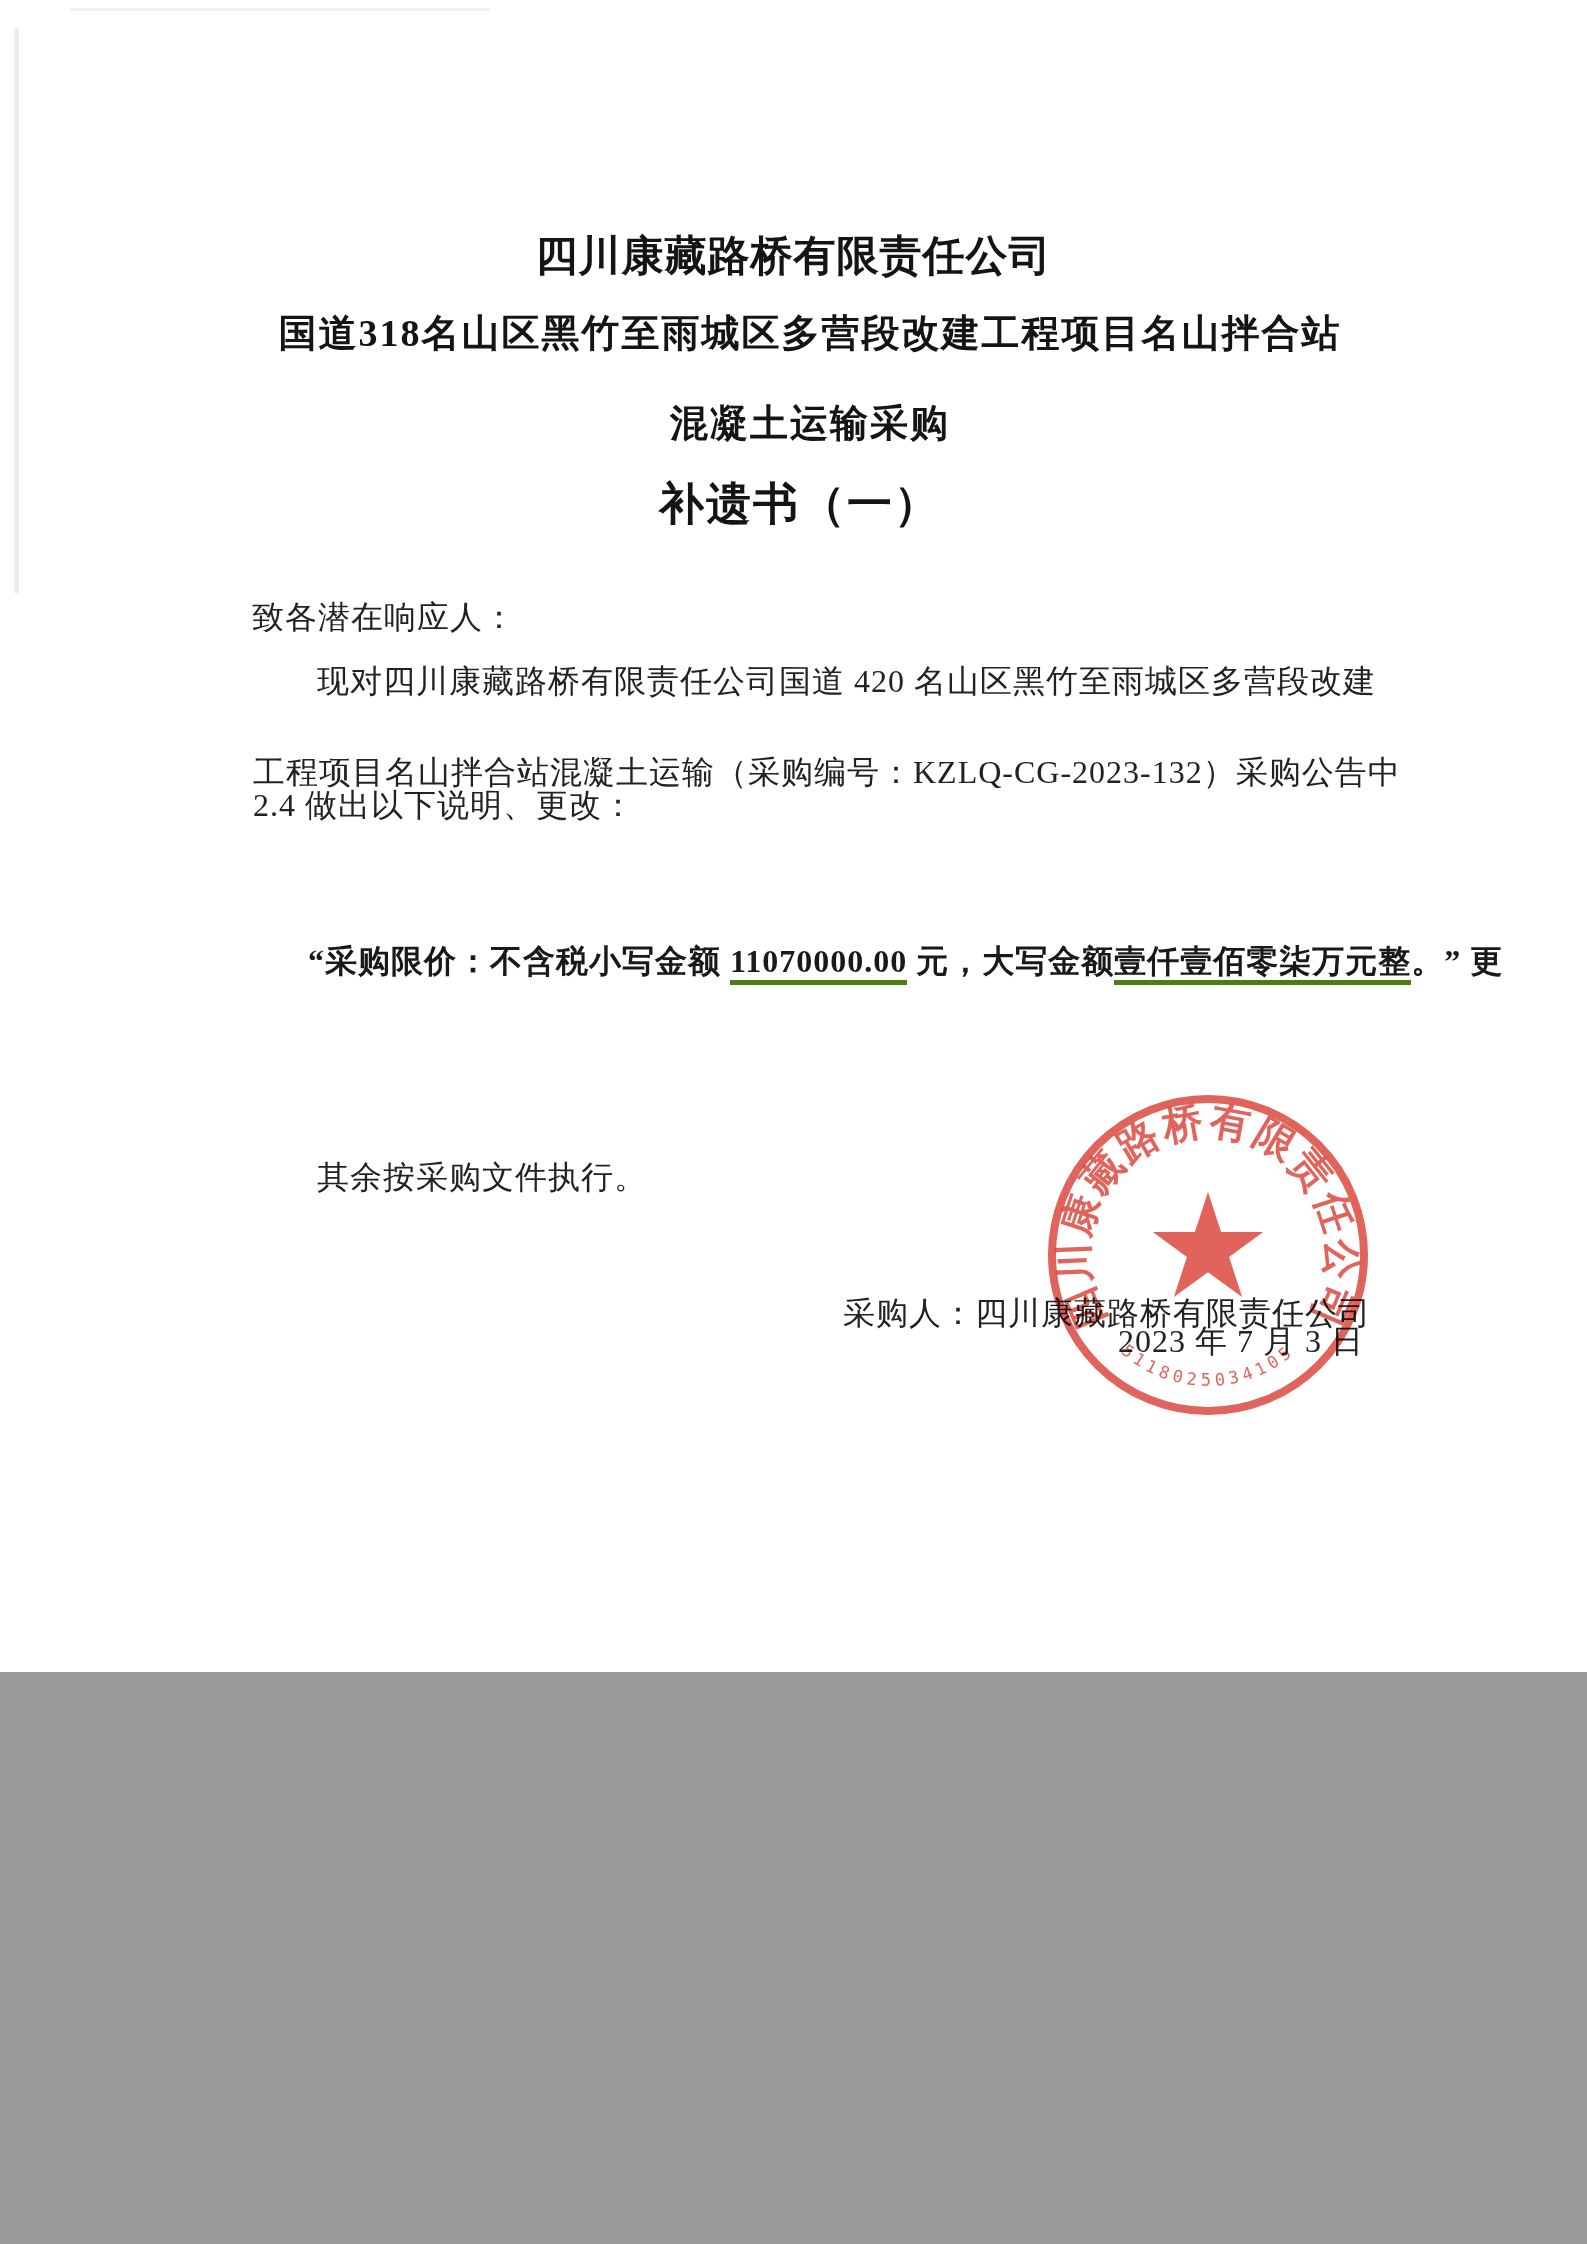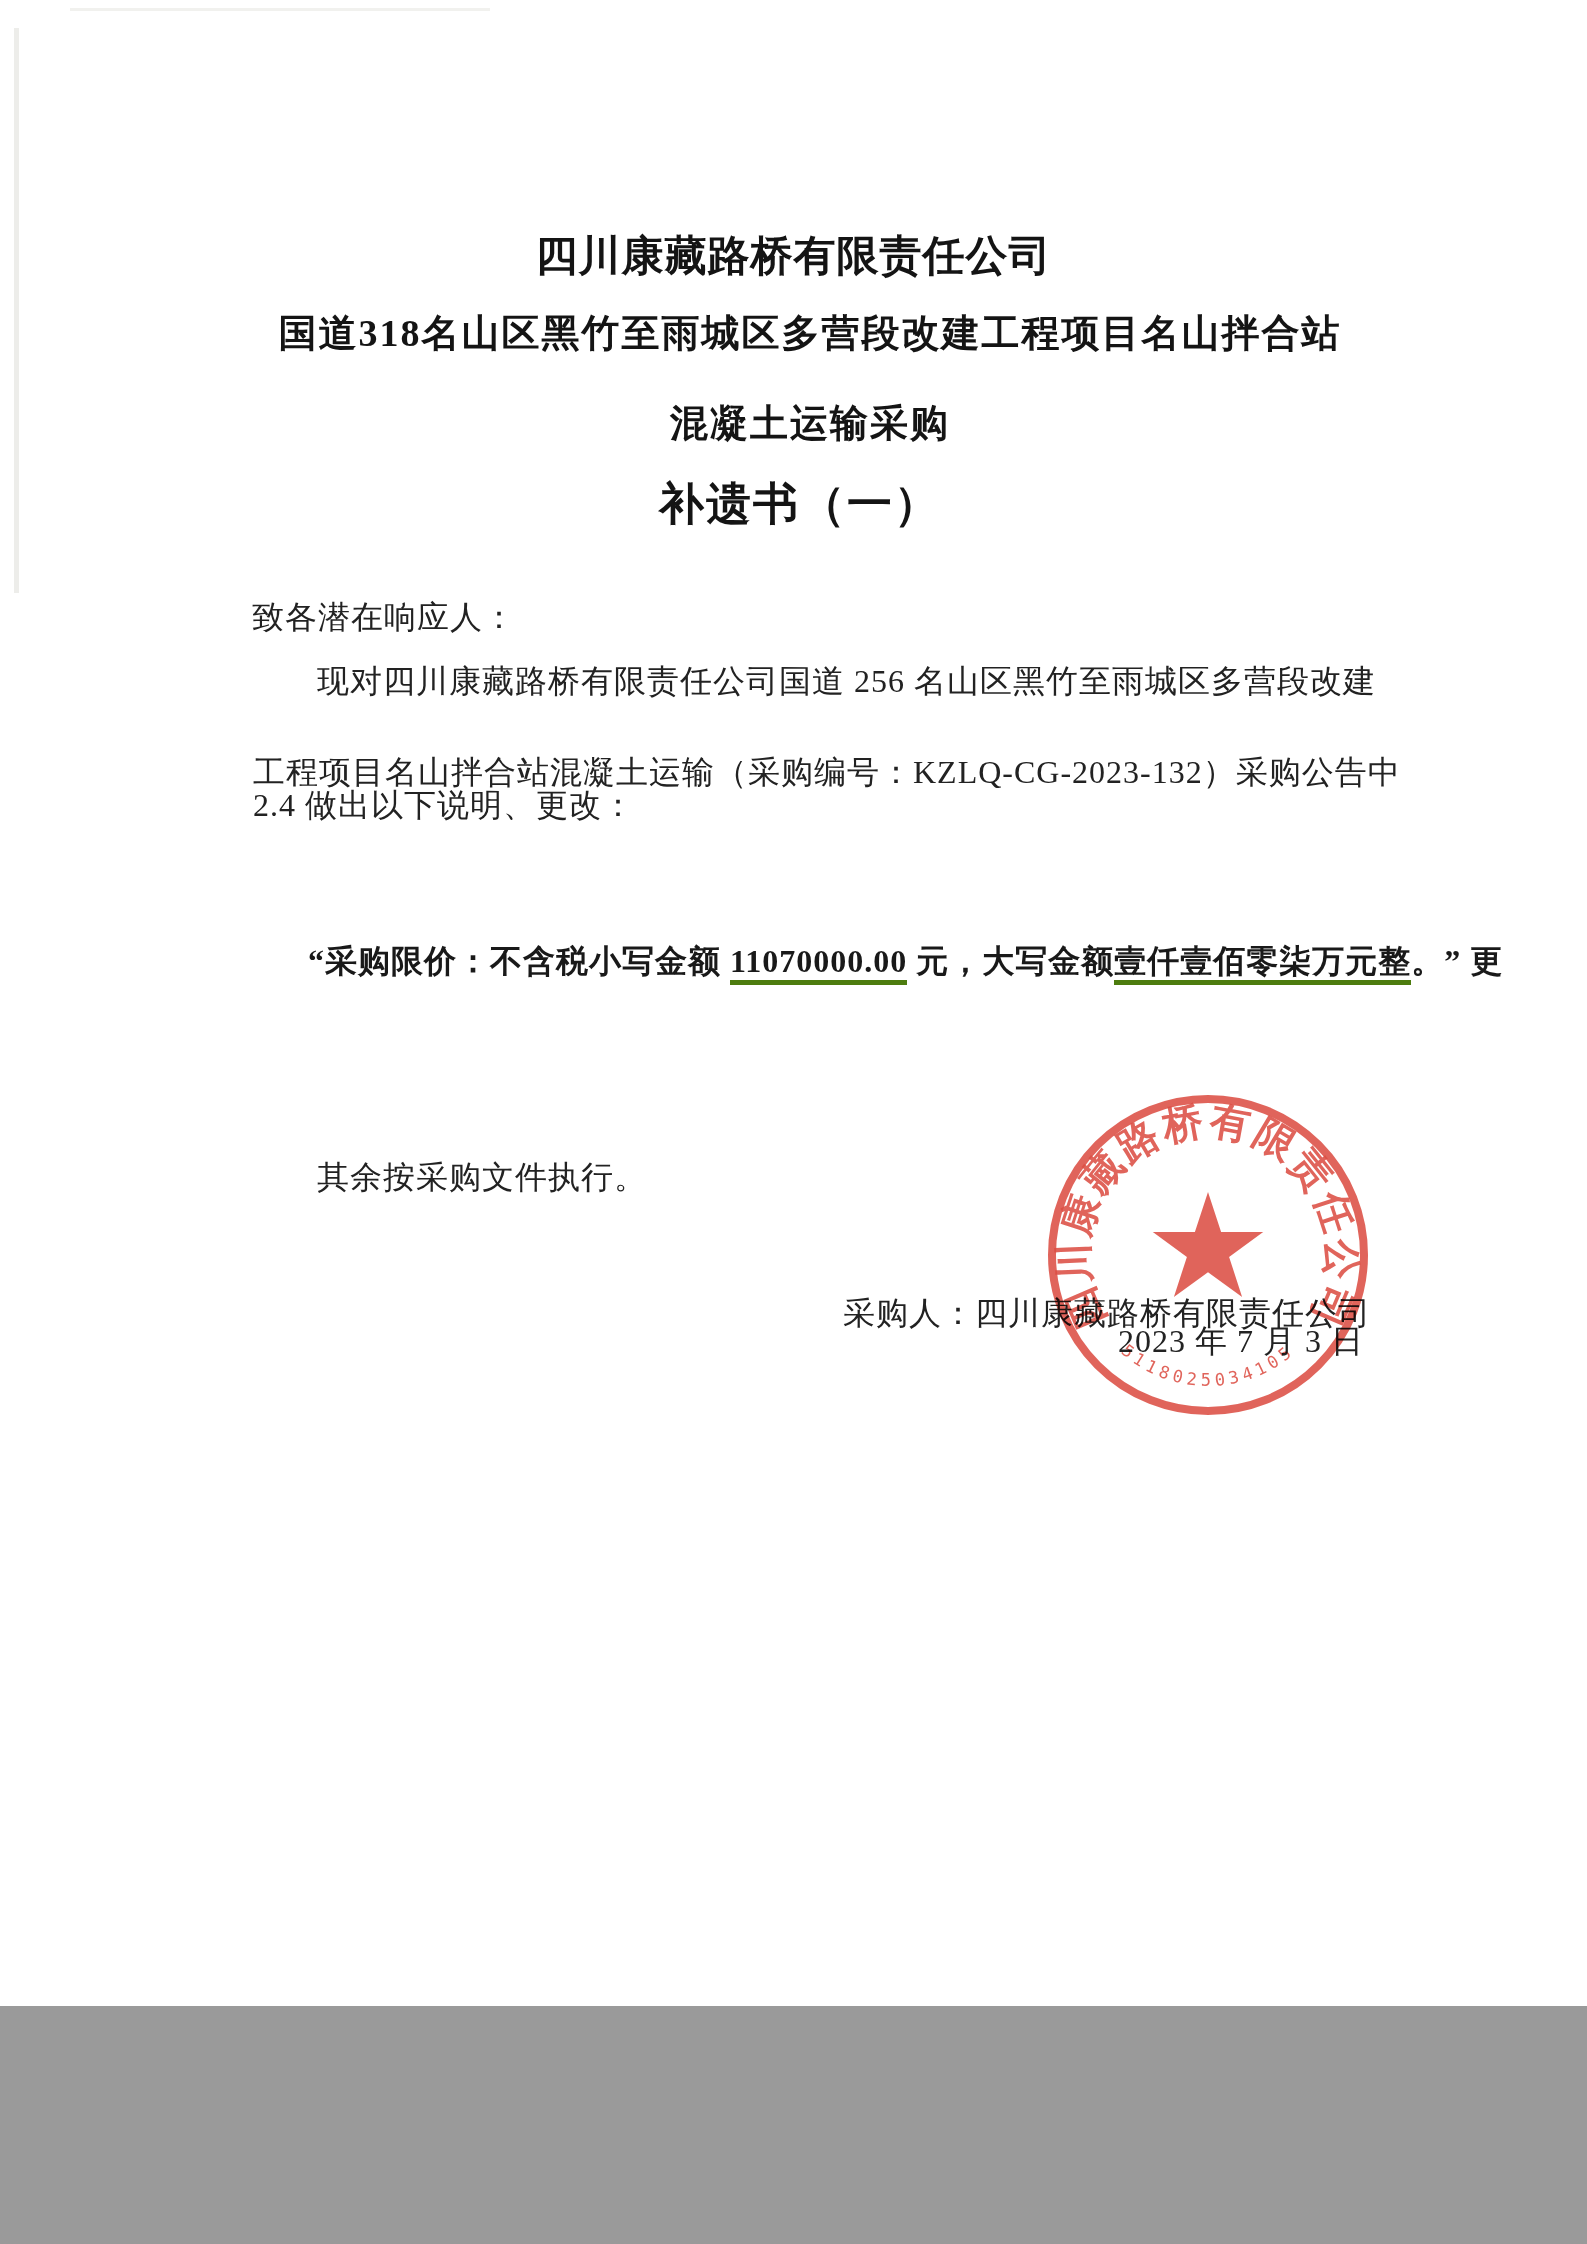--- a/index.html
+++ b/index.html
@@ -1,18 +1,18 @@
 <!DOCTYPE html>
 <html><head>
 <meta charset="utf-8">
 <style>
   html,body{margin:0;padding:0;background:#9a9a9a;}
   .page{
     position:relative;
-    width:1587px;height:2006px;
+    width:1587px;height:1672px;
     margin:0 auto;
     background:#ffffff;
     overflow:hidden;
     font-family:"Liberation Serif","DejaVu Serif",serif;
     color:#1e1e1e;
   }
   .line{position:absolute;white-space:nowrap;}
   .heading{font-weight:bold;color:#141414;}
   .doc-title{top:228px;left:0;width:1587px;text-align:center;font-size:42px;letter-spacing:1px;}
   .doc-subtitle1{top:308px;left:0;width:1620px;text-align:center;font-size:38px;letter-spacing:2px;}
@@ -47,21 +47,21 @@
   <div class="line heading doc-title">四川康藏路桥有限责任公司</div>
 
   <div class="line heading doc-subtitle1">国道318名山区黑竹至雨城区多营段改建工程项目名山拌合站</div>
 
   <div class="line heading doc-subtitle2">混凝土运输采购</div>
 
   <div class="line heading doc-type">补遗书（一）</div>
 
   <div class="line body-text salutation">致各潜在响应人：</div>
 
-  <div class="line body-text para-l1">现对四川康藏路桥有限责任公司国道 256 名山区黑竹至雨城区多营段改建</div>
+  <div class="line body-text para-l1">现对四川康藏路桥有限责任公司国道 420 名山区黑竹至雨城区多营段改建</div>
 
   <div class="line body-text para-l2">工程项目名山拌合站混凝土运输（采购编号：KZLQ-CG-2023-132）采购公告中</div>
 
   <div class="line body-text para-l3">2.4 做出以下说明、更改：</div>
 
   <div class="line body-text quote-l1">
     <span>“采购限价：不含税小写金额 </span><span class="u">11070000.00</span><span> 元，大写金额</span><span class="u">壹仟壹佰零柒万元整</span><span>。” 更</span>
   </div>
 
 

